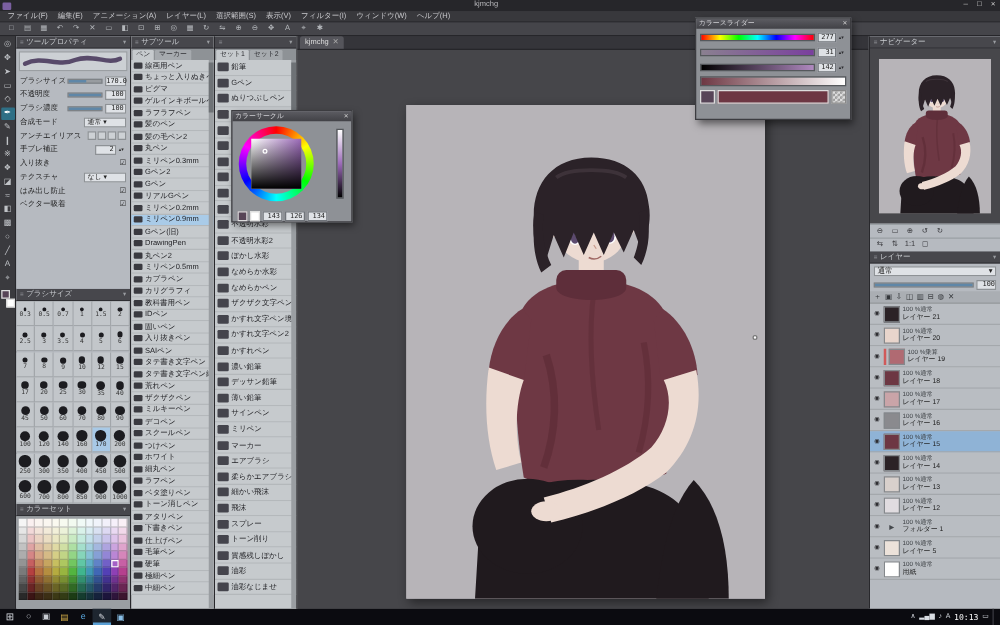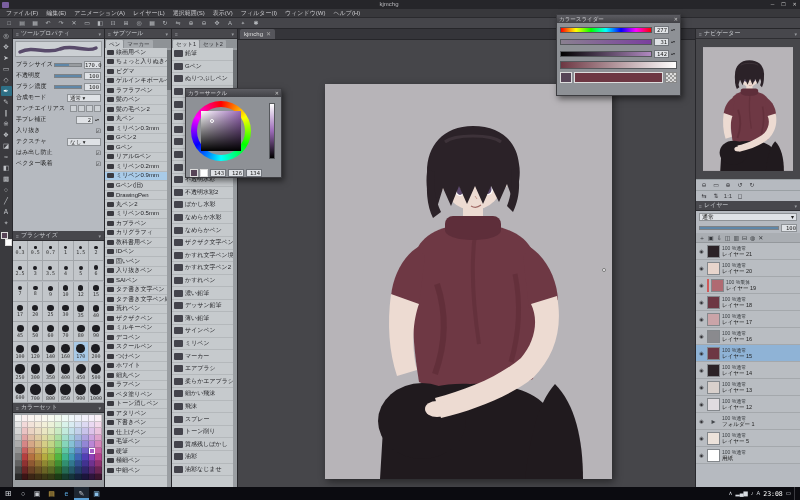--- a/index.html
+++ b/index.html
@@ -1280,19 +1280,19 @@
         <span class="tb-app act" style="color: rgb(200, 204, 210);">✎</span>
         <span class="tb-app" style="color: rgb(138, 192, 232);">▣</span>
       </span>
     <span class="tb-tray">
       <span style="display:flex;gap:3px">
           <span class="tb-tricon">∧</span>
           <span class="tb-tricon">▂▄▆</span>
           <span class="tb-tricon">♪</span>
           <span class="tb-tricon">A</span>
         </span>
-      <span class="tb-time">23:08</span>
+      <span class="tb-time">10:13</span>
       <span class="tb-tricon">▭</span>
       <span class="tb-desk"></span>
     </span>
   </div>
 
 </div>
 
 </body></html>

